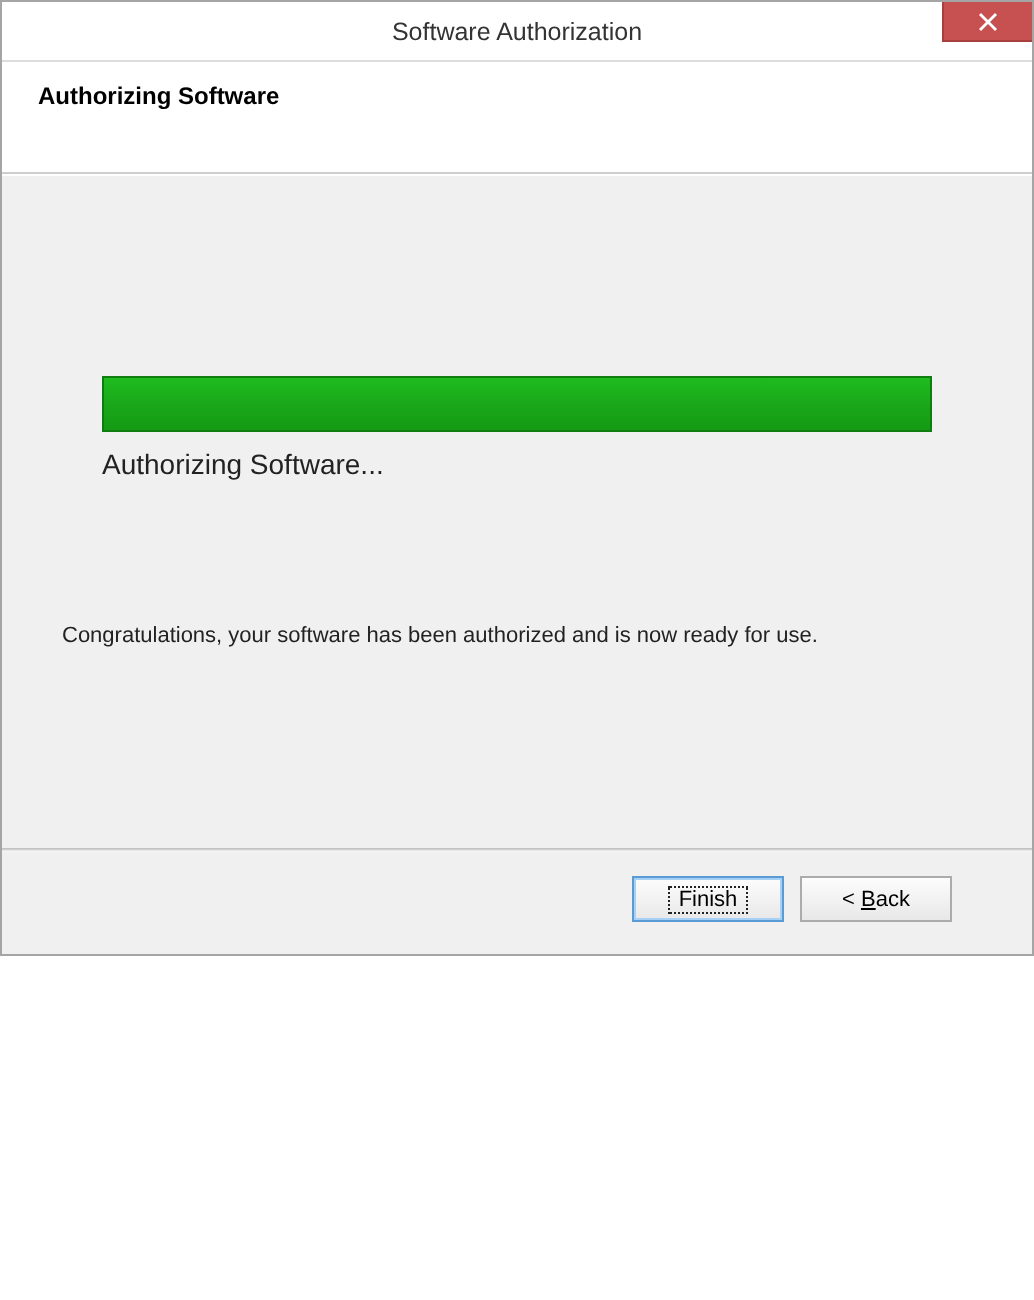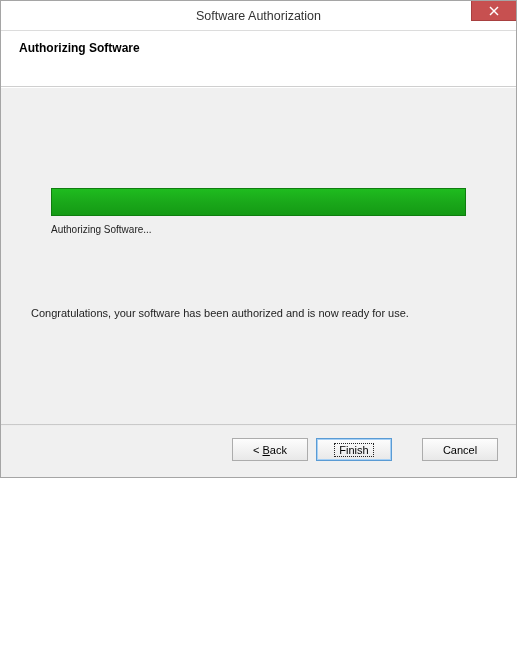--- a/index.html
+++ b/index.html
@@ -74,21 +74,21 @@
   }
   .progress-bar {
     height: 28px;
     background: #1aa81a;
     background: linear-gradient(to bottom, #1fbc1f 0%, #1aa81a 50%, #149a14 100%);
     border: 1px solid #0f7d0f;
     width: 100%;
   }
   .progress-label {
     margin-top: 8px;
-    font-size: 10px;
+    font-size: 14px;
     color: #222;
   }
   .congrats {
     margin-top: 72px;
     font-size: 11px;
     color: #222;
     text-align: left;
     padding: 0 10px;
   }
   .footer-sep {
@@ -153,25 +153,22 @@
   <div class="content">
     <div class="progress-wrap">
       <div class="progress-bar"></div>
       <div class="progress-label">Authorizing Software...</div>
     </div>
     <div class="congrats">Congratulations, your software has been authorized and is now ready for use.</div>
   </div>
 
   <div class="footer-sep"></div>
   <div class="footer">
+    <button class="btn btn-default">
+        <span>Finish</span>
+      </button>
     <button class="btn">
         <span><span>&lt; </span><span class="u">B</span><span>ack</span></span>
       </button>
-    <button class="btn btn-default">
-        <span>Finish</span>
-      </button>
     <div class="gap-extra"></div>
-    <button class="btn">
-        <span>Cancel</span>
-      </button>
   </div>
 
 </div>
 
 </body></html>

